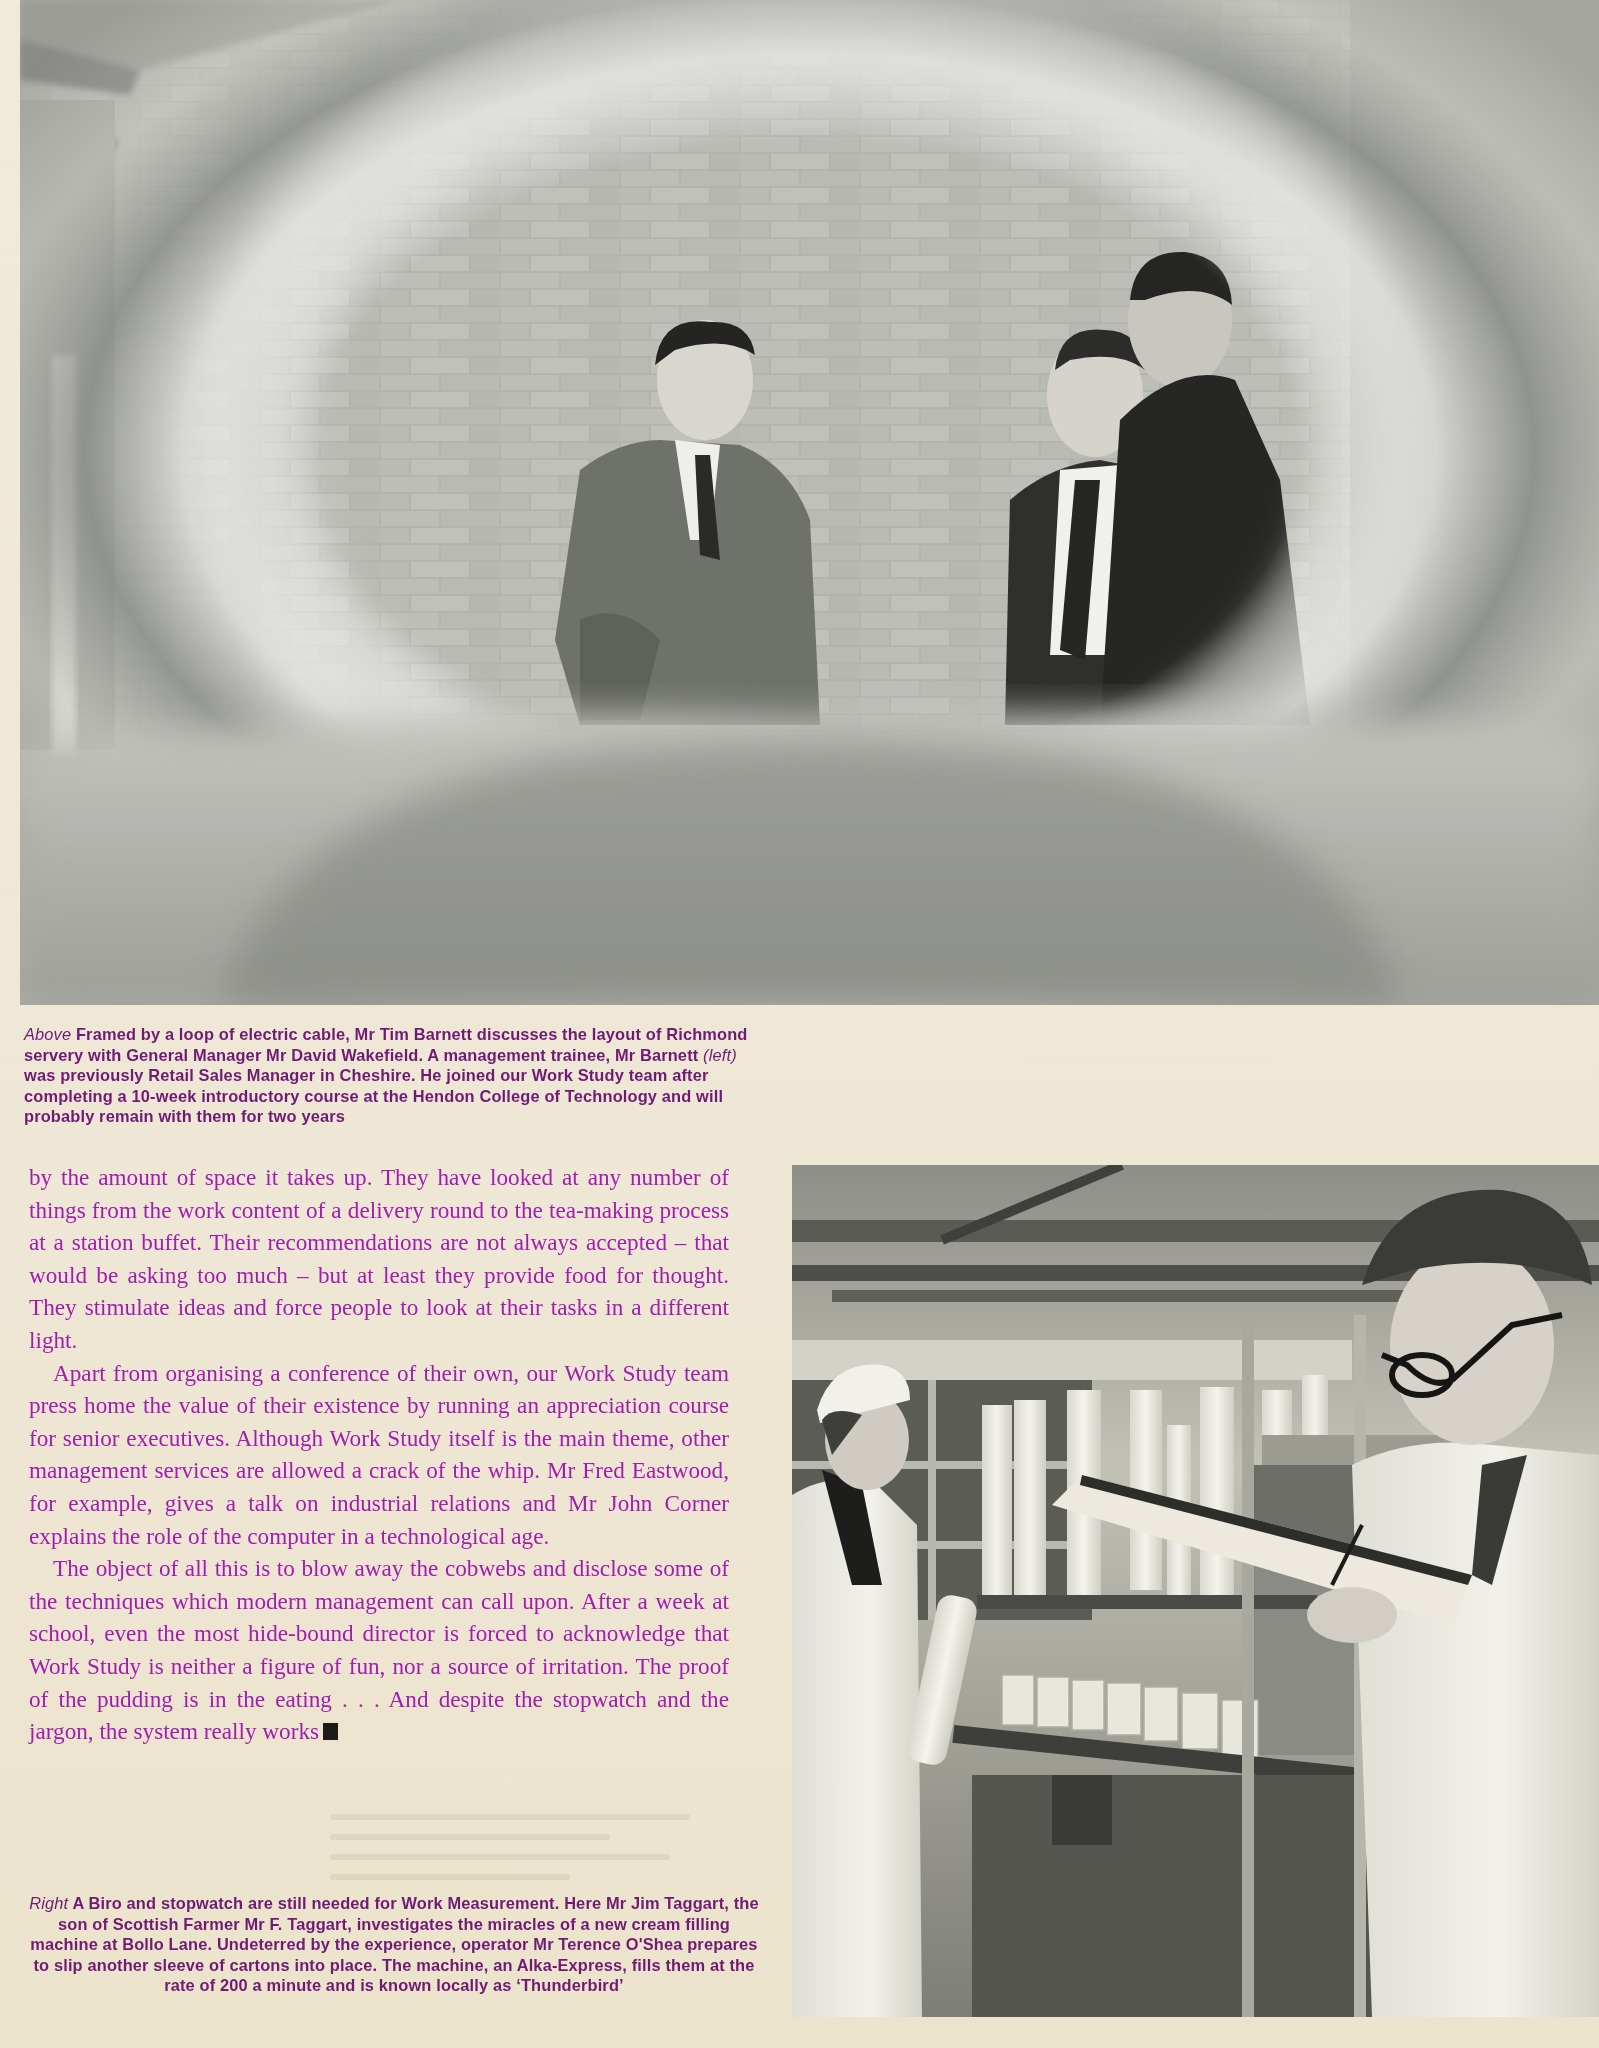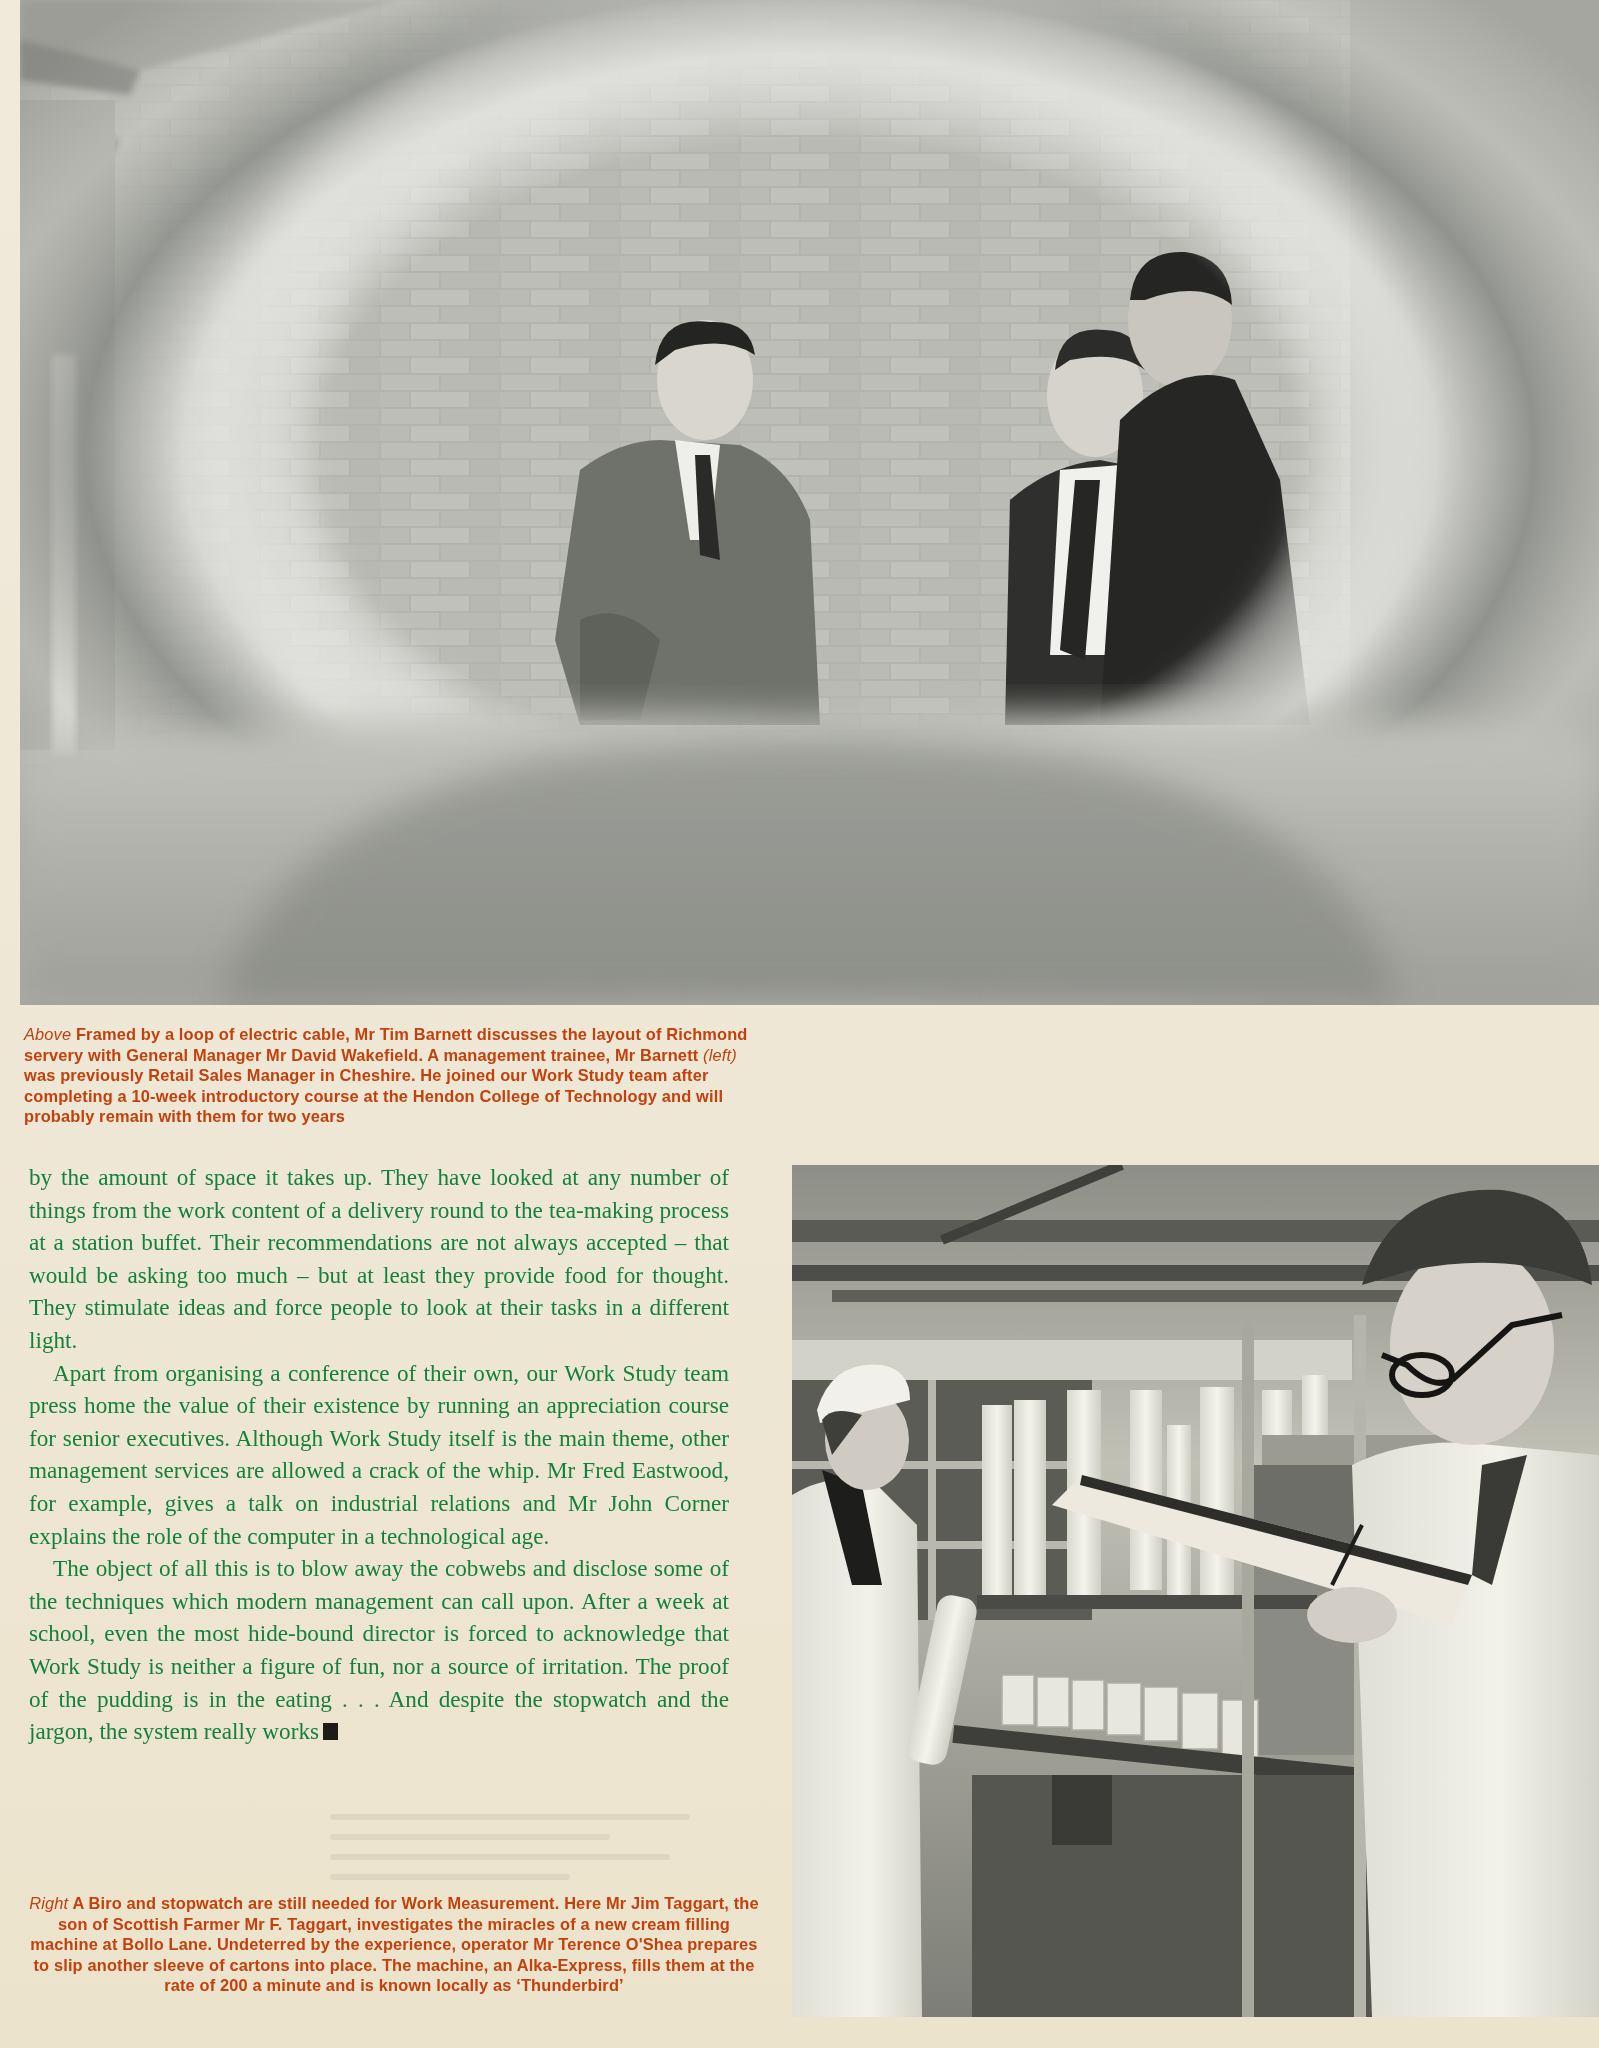--- a/index.html
+++ b/index.html
@@ -16,32 +16,32 @@
   .photo-top {
     position: absolute; left: 20px; top: 0; width: 1579px; height: 1005px;
     overflow: hidden; background: #a9aaa4;
   }
   .photo-top svg, .photo-bottom svg { display: block; width: 100%; height: 100%; }
 
   
   .caption {
     position: absolute; left: 24px; width: 740px;
     font-family: "Liberation Sans", sans-serif;
-    font-weight: bold; color: #c2410c;
+    font-weight: bold; color: #701a75;
     font-size: 16.4px; line-height: 20.6px; letter-spacing: 0.15px;
   }
   .caption .lead { font-weight: normal; font-style: italic; }
   .caption .inline-italic { font-weight: normal; font-style: italic; }
   .caption-top { top: 1024px; }
   .caption-bottom { top: 1893px; text-align: center; }
 
   
   .article {
     position: absolute; left: 29px; top: 1161px; width: 700px;
-    color: #15803d; font-size: 23.2px; line-height: 32.6px;
+    color: #a21caf; font-size: 23.2px; line-height: 32.6px;
     text-align: justify; hyphens: manual;
   }
   .article p { margin: 0; }
   .article p + p { text-indent: 24px; }
   .end-mark {
     display: inline-block; width: 15px; height: 17px; background: #1d1b18;
     vertical-align: -1px; margin-left: 4px;
   }
   .ghost-text {
     position: absolute; left: 330px; top: 1800px; width: 400px; height: 90px;

